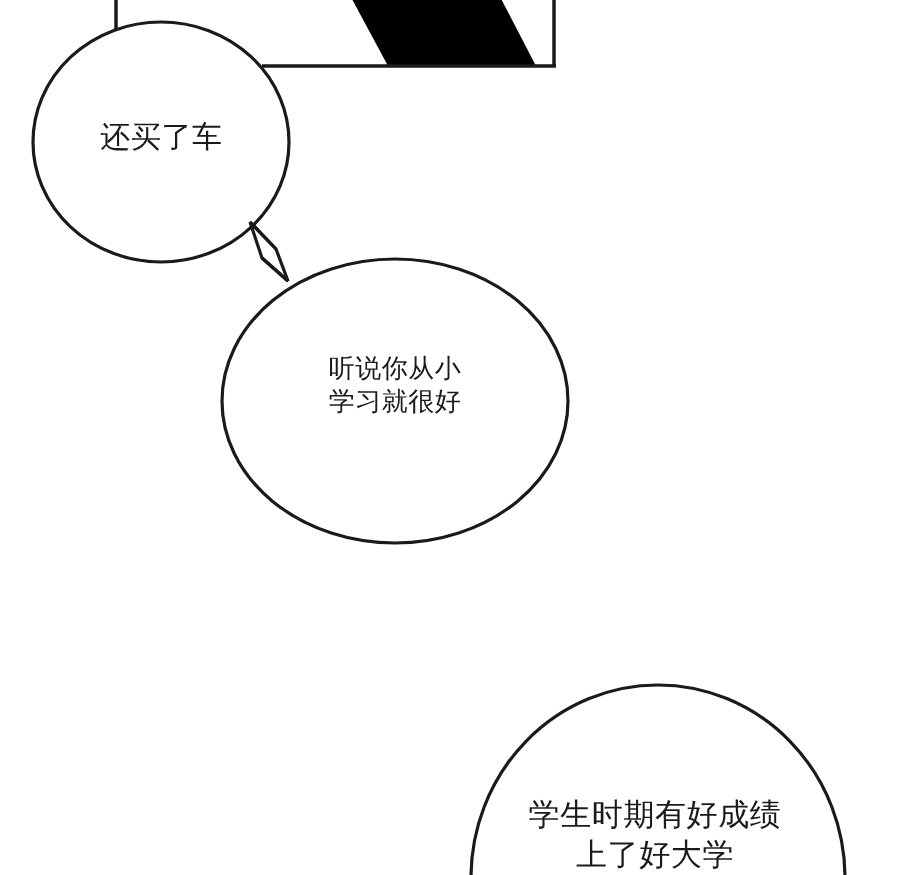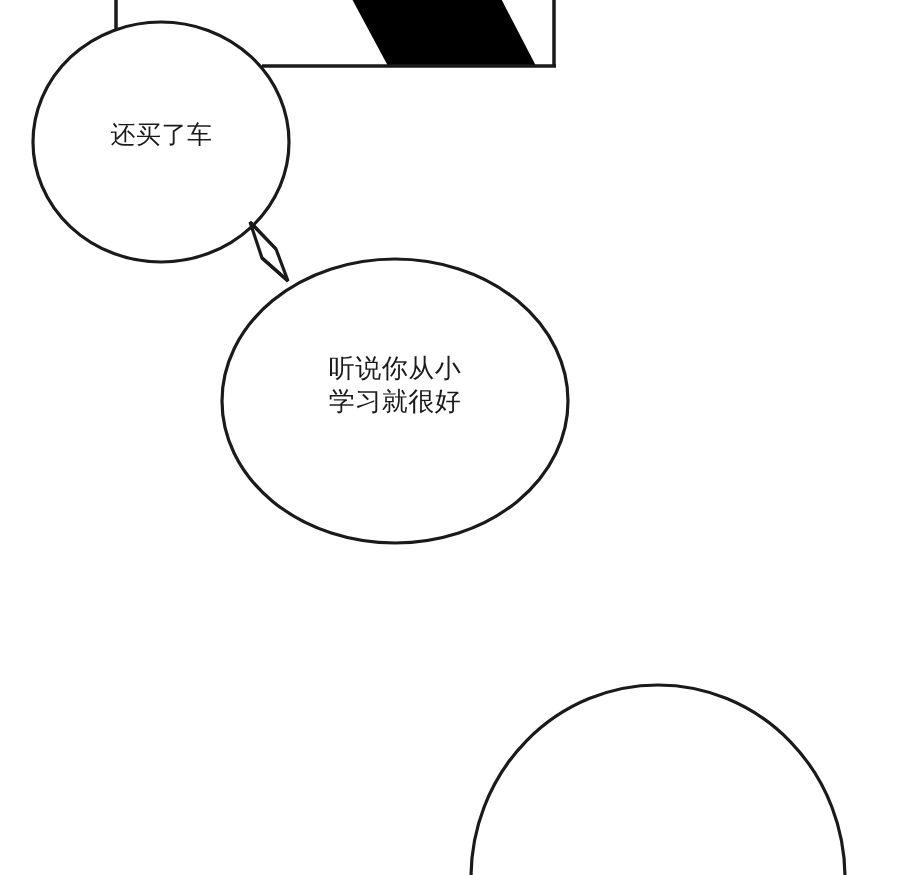--- a/index.html
+++ b/index.html
@@ -40,21 +40,21 @@
     line-height: 1.28;
     white-space: pre;
     font-weight: 500;
     letter-spacing: 0.02em;
   }
   
   #bubble-1-text {
     left: 33px;
     top: 118px;
     width: 257px;
-    font-size: 25px;
+    font-size: 30px;
   }
   
   #bubble-2-text {
     left: 222px;
     top: 352px;
     width: 346px;
     font-size: 26px;
   }
   
   #bubble-3-text {
@@ -114,16 +114,18 @@
 
   </svg>
 
   <div class="bubble-text-layer">
 
     <div class="bubble-text" id="bubble-1-text">还买了车</div>
 
     <div class="bubble-text" id="bubble-2-text">听说你从小
 学习就很好</div>
 
+    <div class="bubble-text" id="bubble-3-text">学生时期有好成绩
+上了好大学</div>
 
   </div>
 
 </div>
 
 </body></html>

